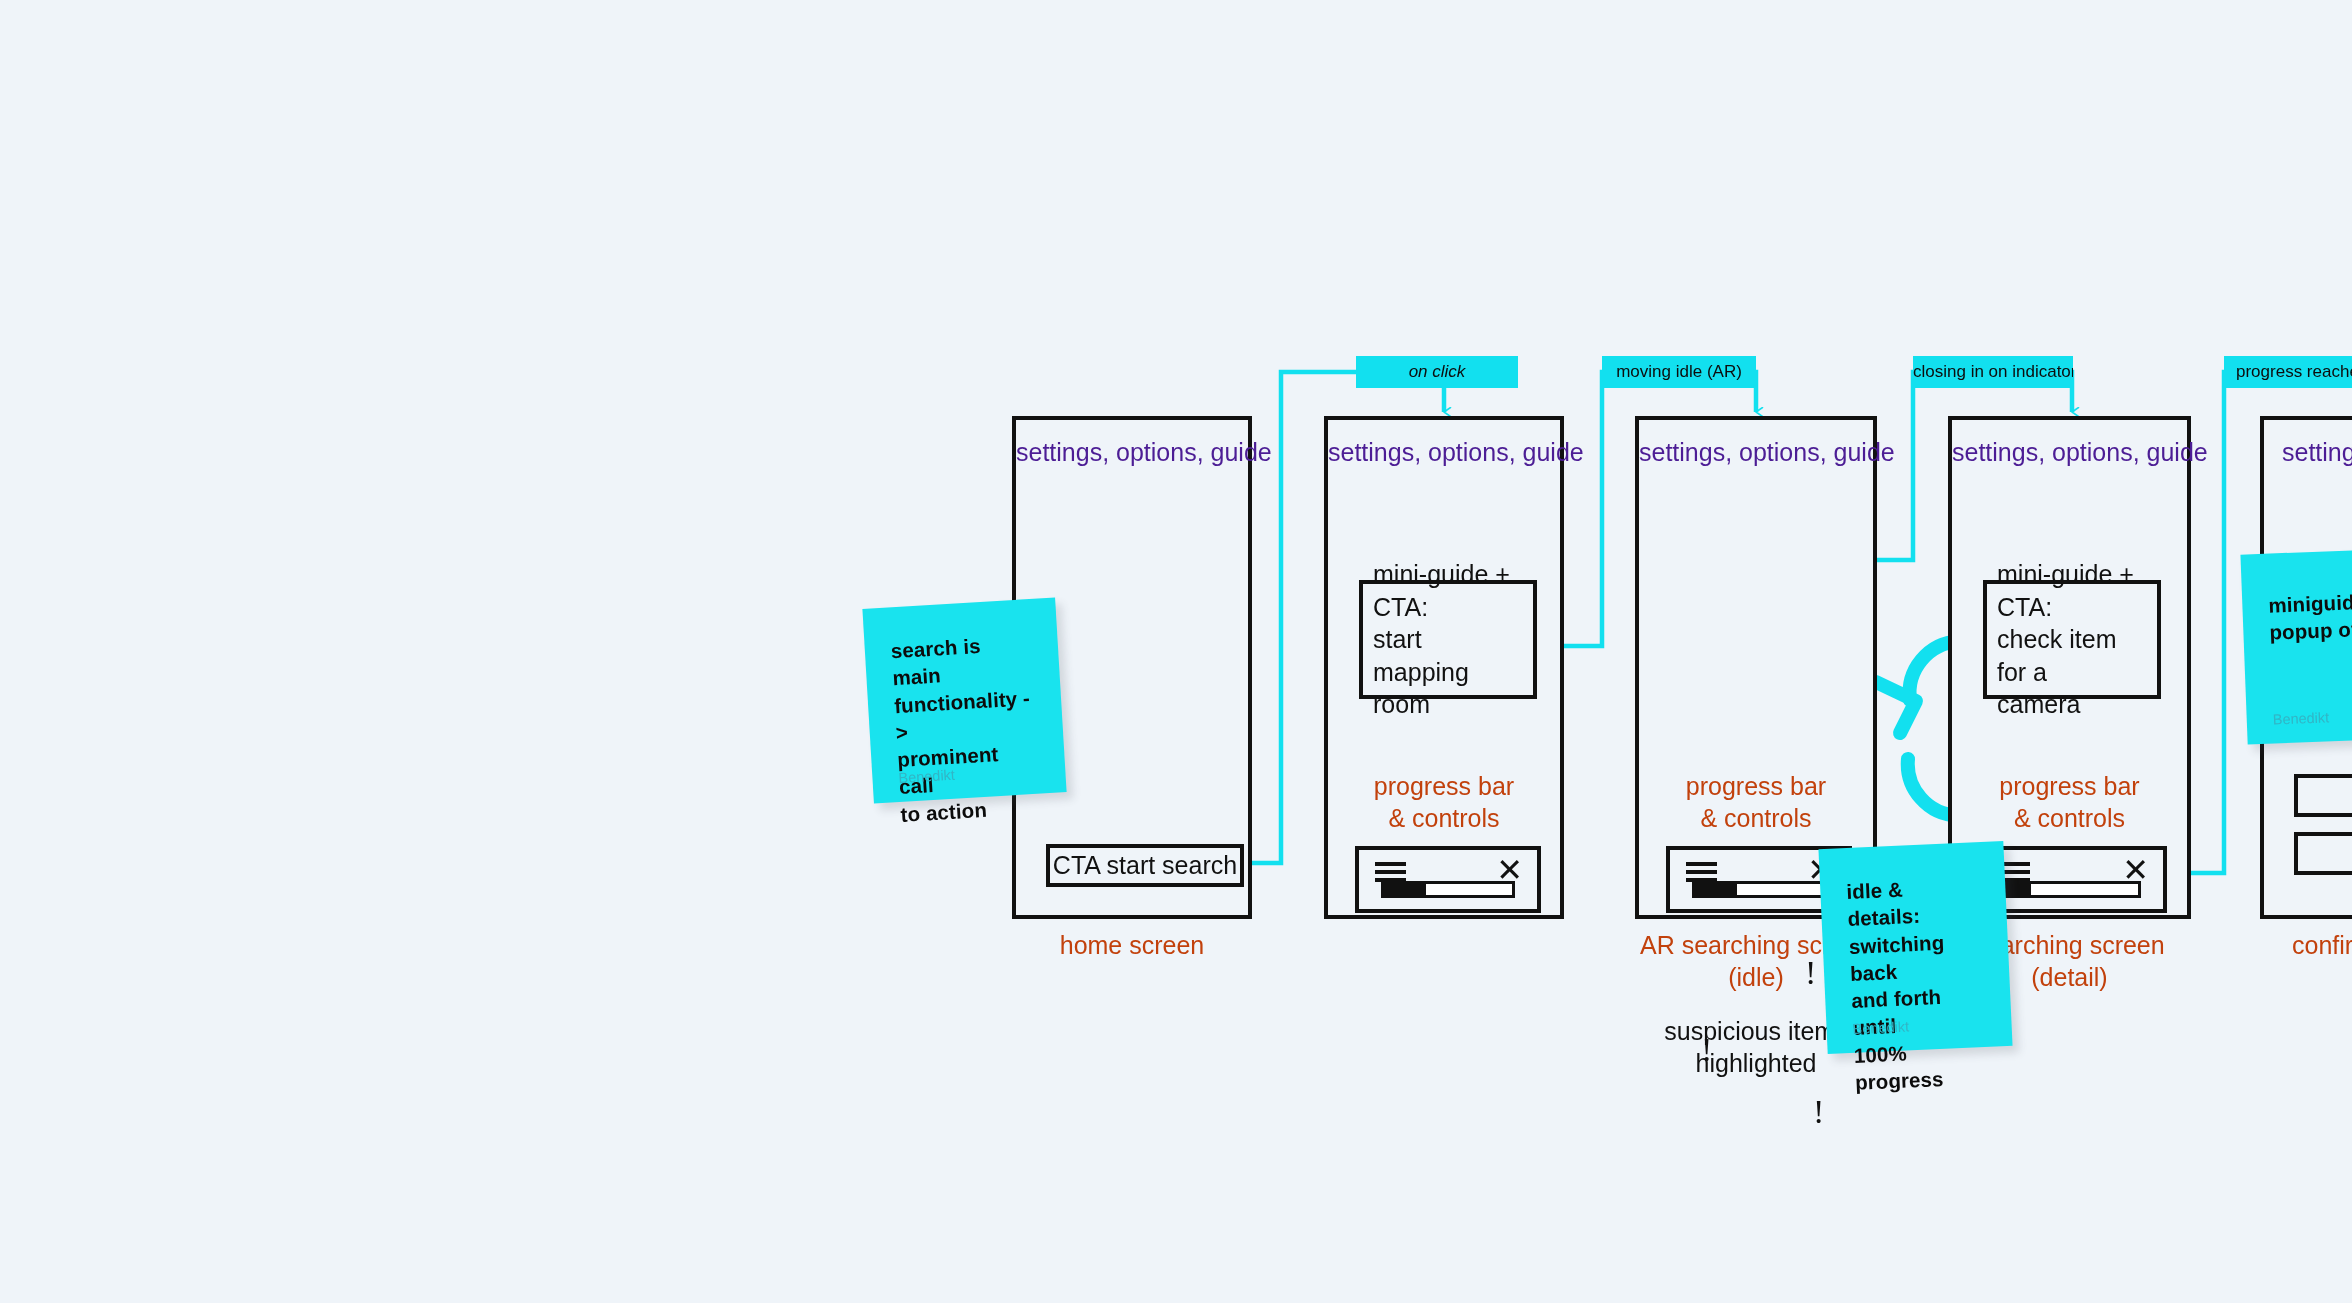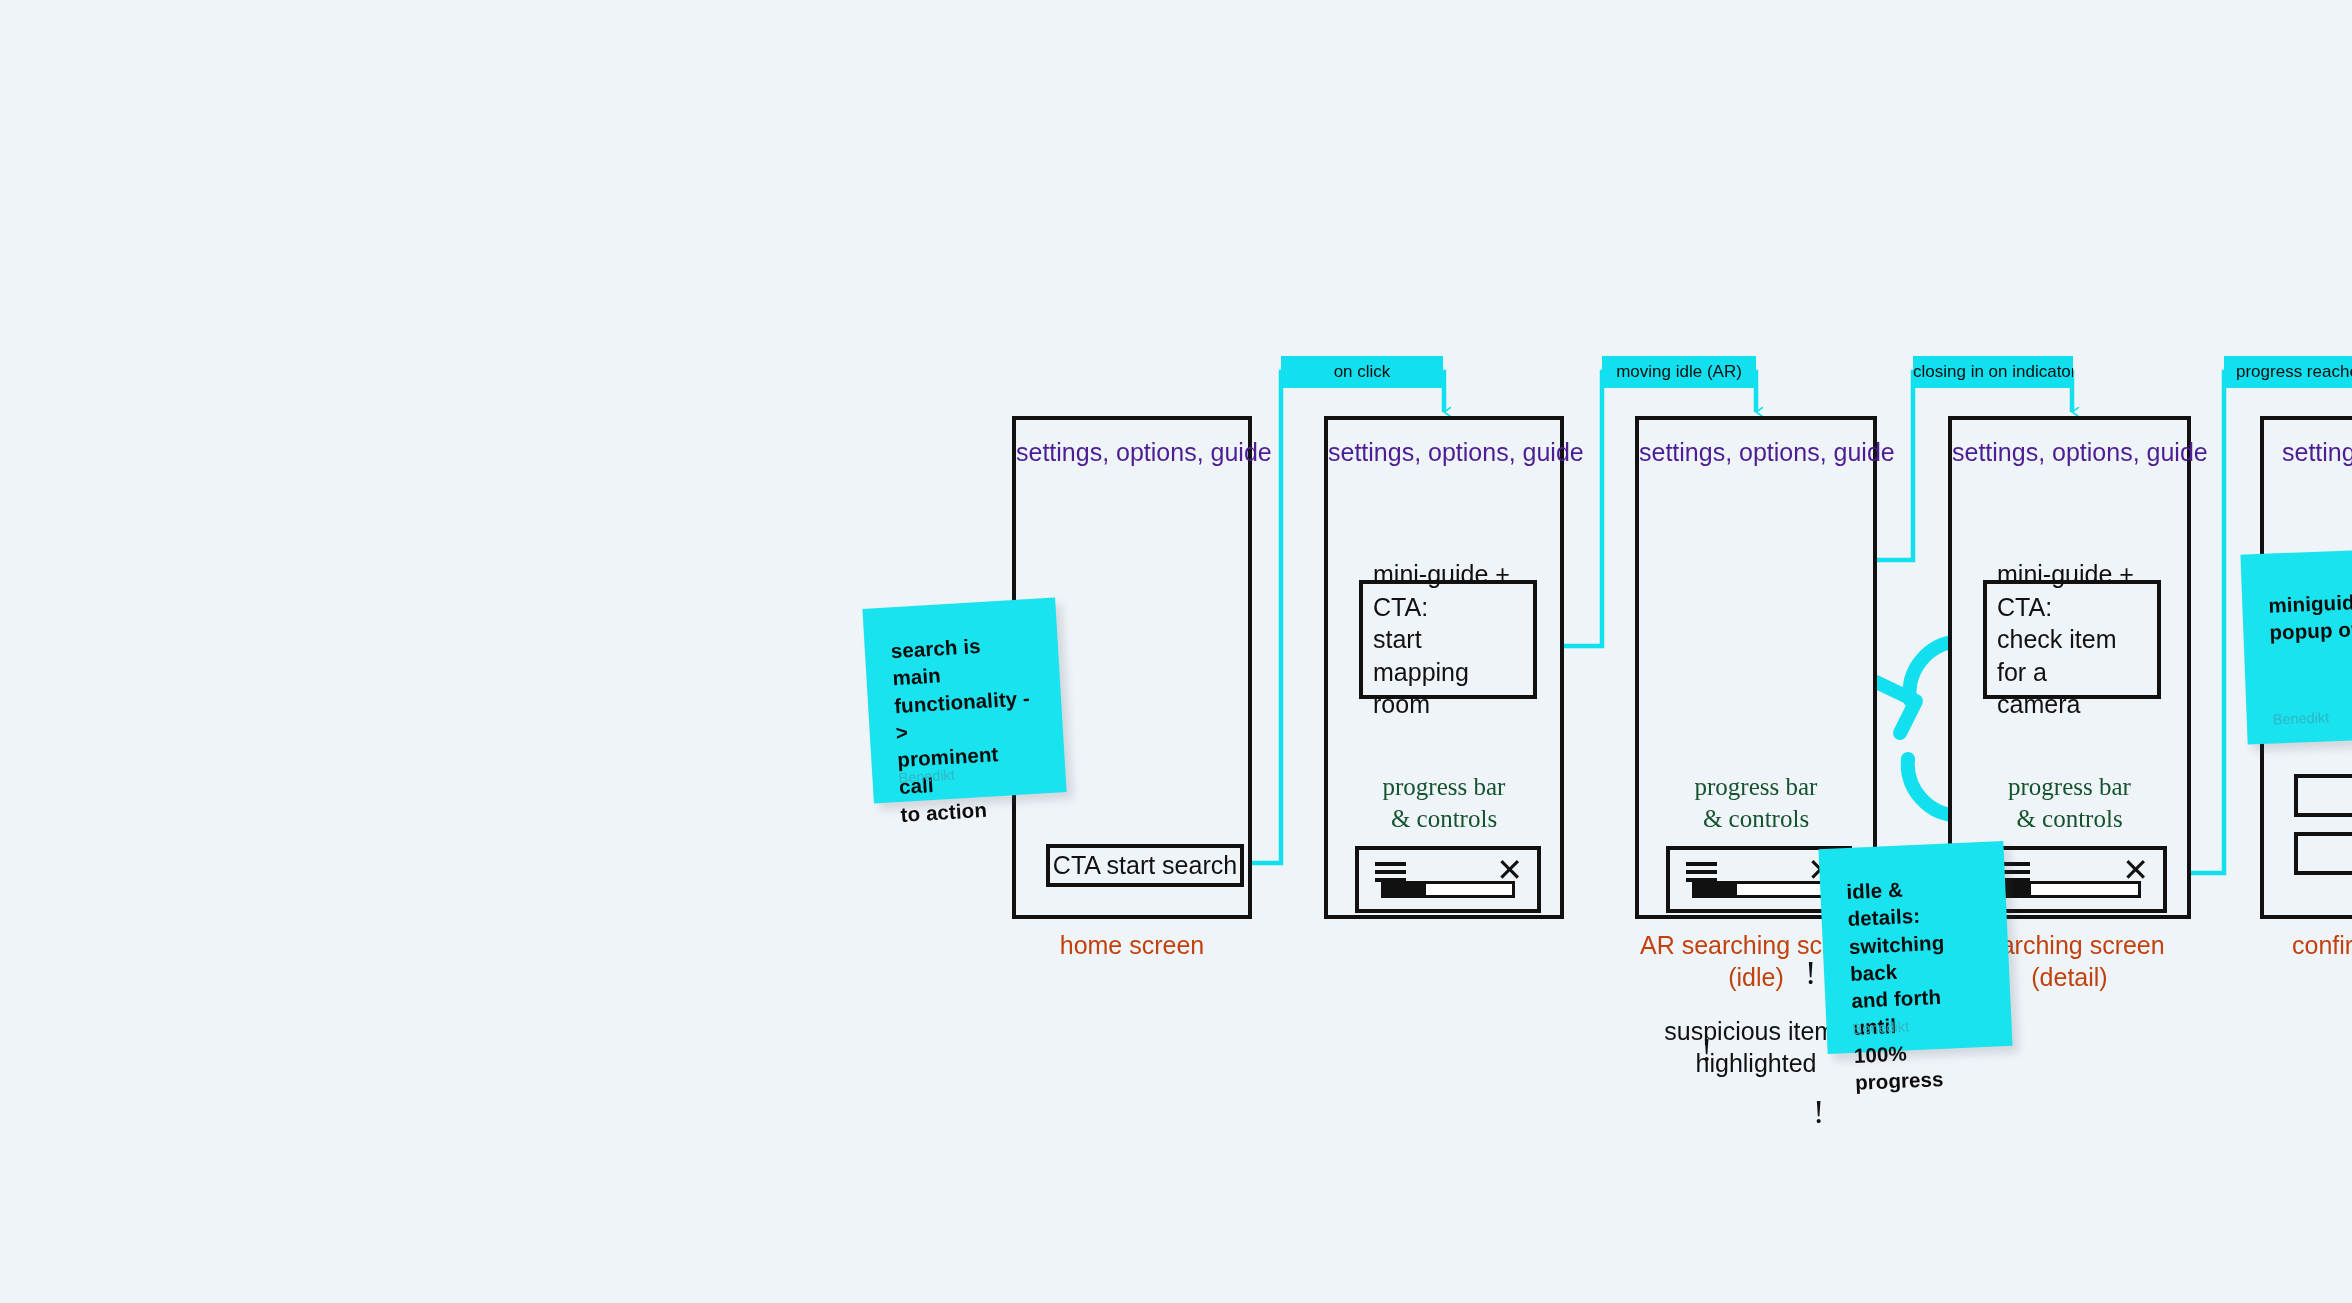--- a/index.html
+++ b/index.html
@@ -60,23 +60,23 @@
     white-space: pre-line;
     padding: 6px 10px;
   }
 
   
   .pb-label {
     position: absolute;
     text-align: center;
     font-size: 25px;
     line-height: 1.26;
-    color: #14532d;
-    white-space: pre-line;
-    left: 0; right: 0; font-family: Liberation Serif, serif;
+    color: #c2410c;
+    white-space: pre-line;
+    left: 0; right: 0;
   }
 
   
   .controls {
     position: absolute;
     border: 4px solid #111;
     background: #eff4f9;
   }
   .hamburger {
     position: absolute;
@@ -209,21 +209,21 @@
     </g>
 
     <g>
       <path d="M1957,745 A52,52 0 1,0 1910,700" fill="none" stroke="#12e0ef" stroke-width="14" stroke-linecap="round"></path>
       <path d="M1876,682 L1916,701 L1900,733" fill="none" stroke="#12e0ef" stroke-width="14" stroke-linecap="round" stroke-linejoin="round"></path>
       <path d="M1908,759 A52,52 0 1,0 1955,712" fill="none" stroke="#12e0ef" stroke-width="14" stroke-linecap="round"></path>
       <path d="M1843,727 L1867,757 L1833,774" fill="none" stroke="#12e0ef" stroke-width="14" stroke-linecap="round" stroke-linejoin="round"></path>
     </g>
   </svg>
 
-  <div class="edge-label" style="left:1281px; top:356px; width:162px;">on click</div>
+  <div class="edge-label" style="left:1356px; top:356px; width:162px;font-style:italic;">on click</div>
 
   <div class="edge-label" style="left:1602px; top:356px; width:154px;">moving idle (AR)</div>
 
   <div class="edge-label" style="left:1913px; top:356px; width:160px;">closing in on indicator</div>
 
   <div class="edge-label" style="left:2224px; top:356px; width:128px; text-align:left; padding-left:12px;">progress reaches 10</div>
 
   <div class="screen" style="left:1012px; top:416px; width:240px; height:503px;">
     <div class="screen-header">settings, options, guide</div>
     <div class="cta" style="left:30px; top:424px; width:198px; height:43px;">CTA start search</div>

